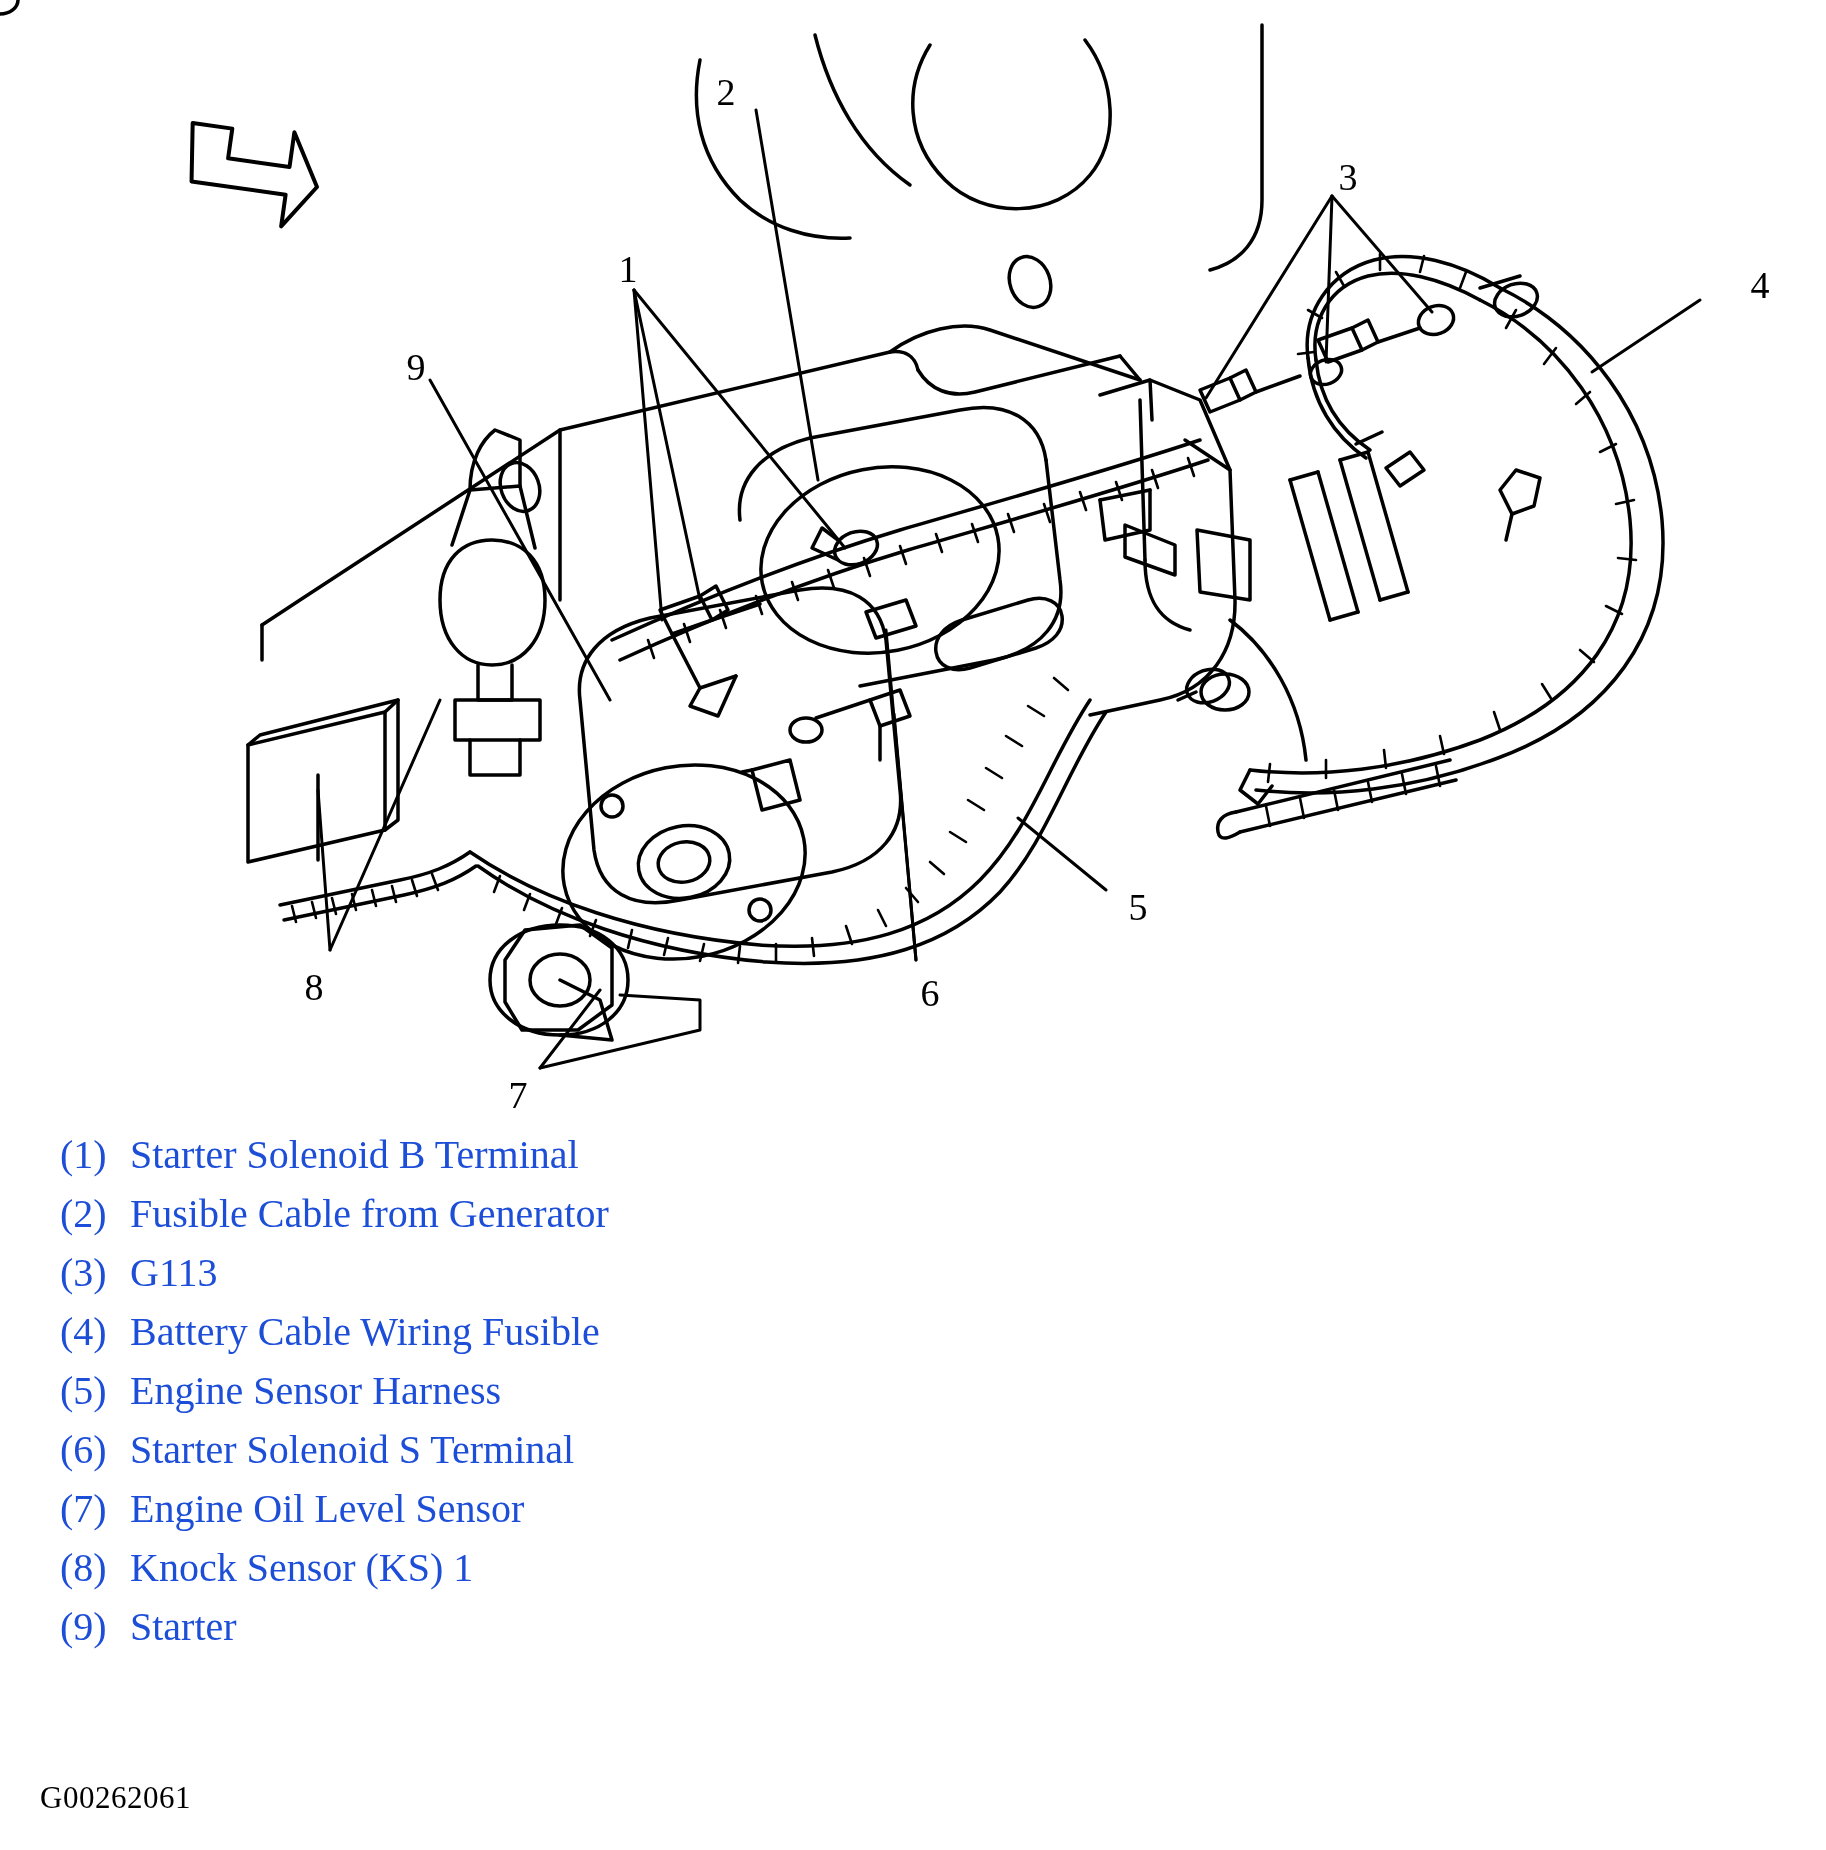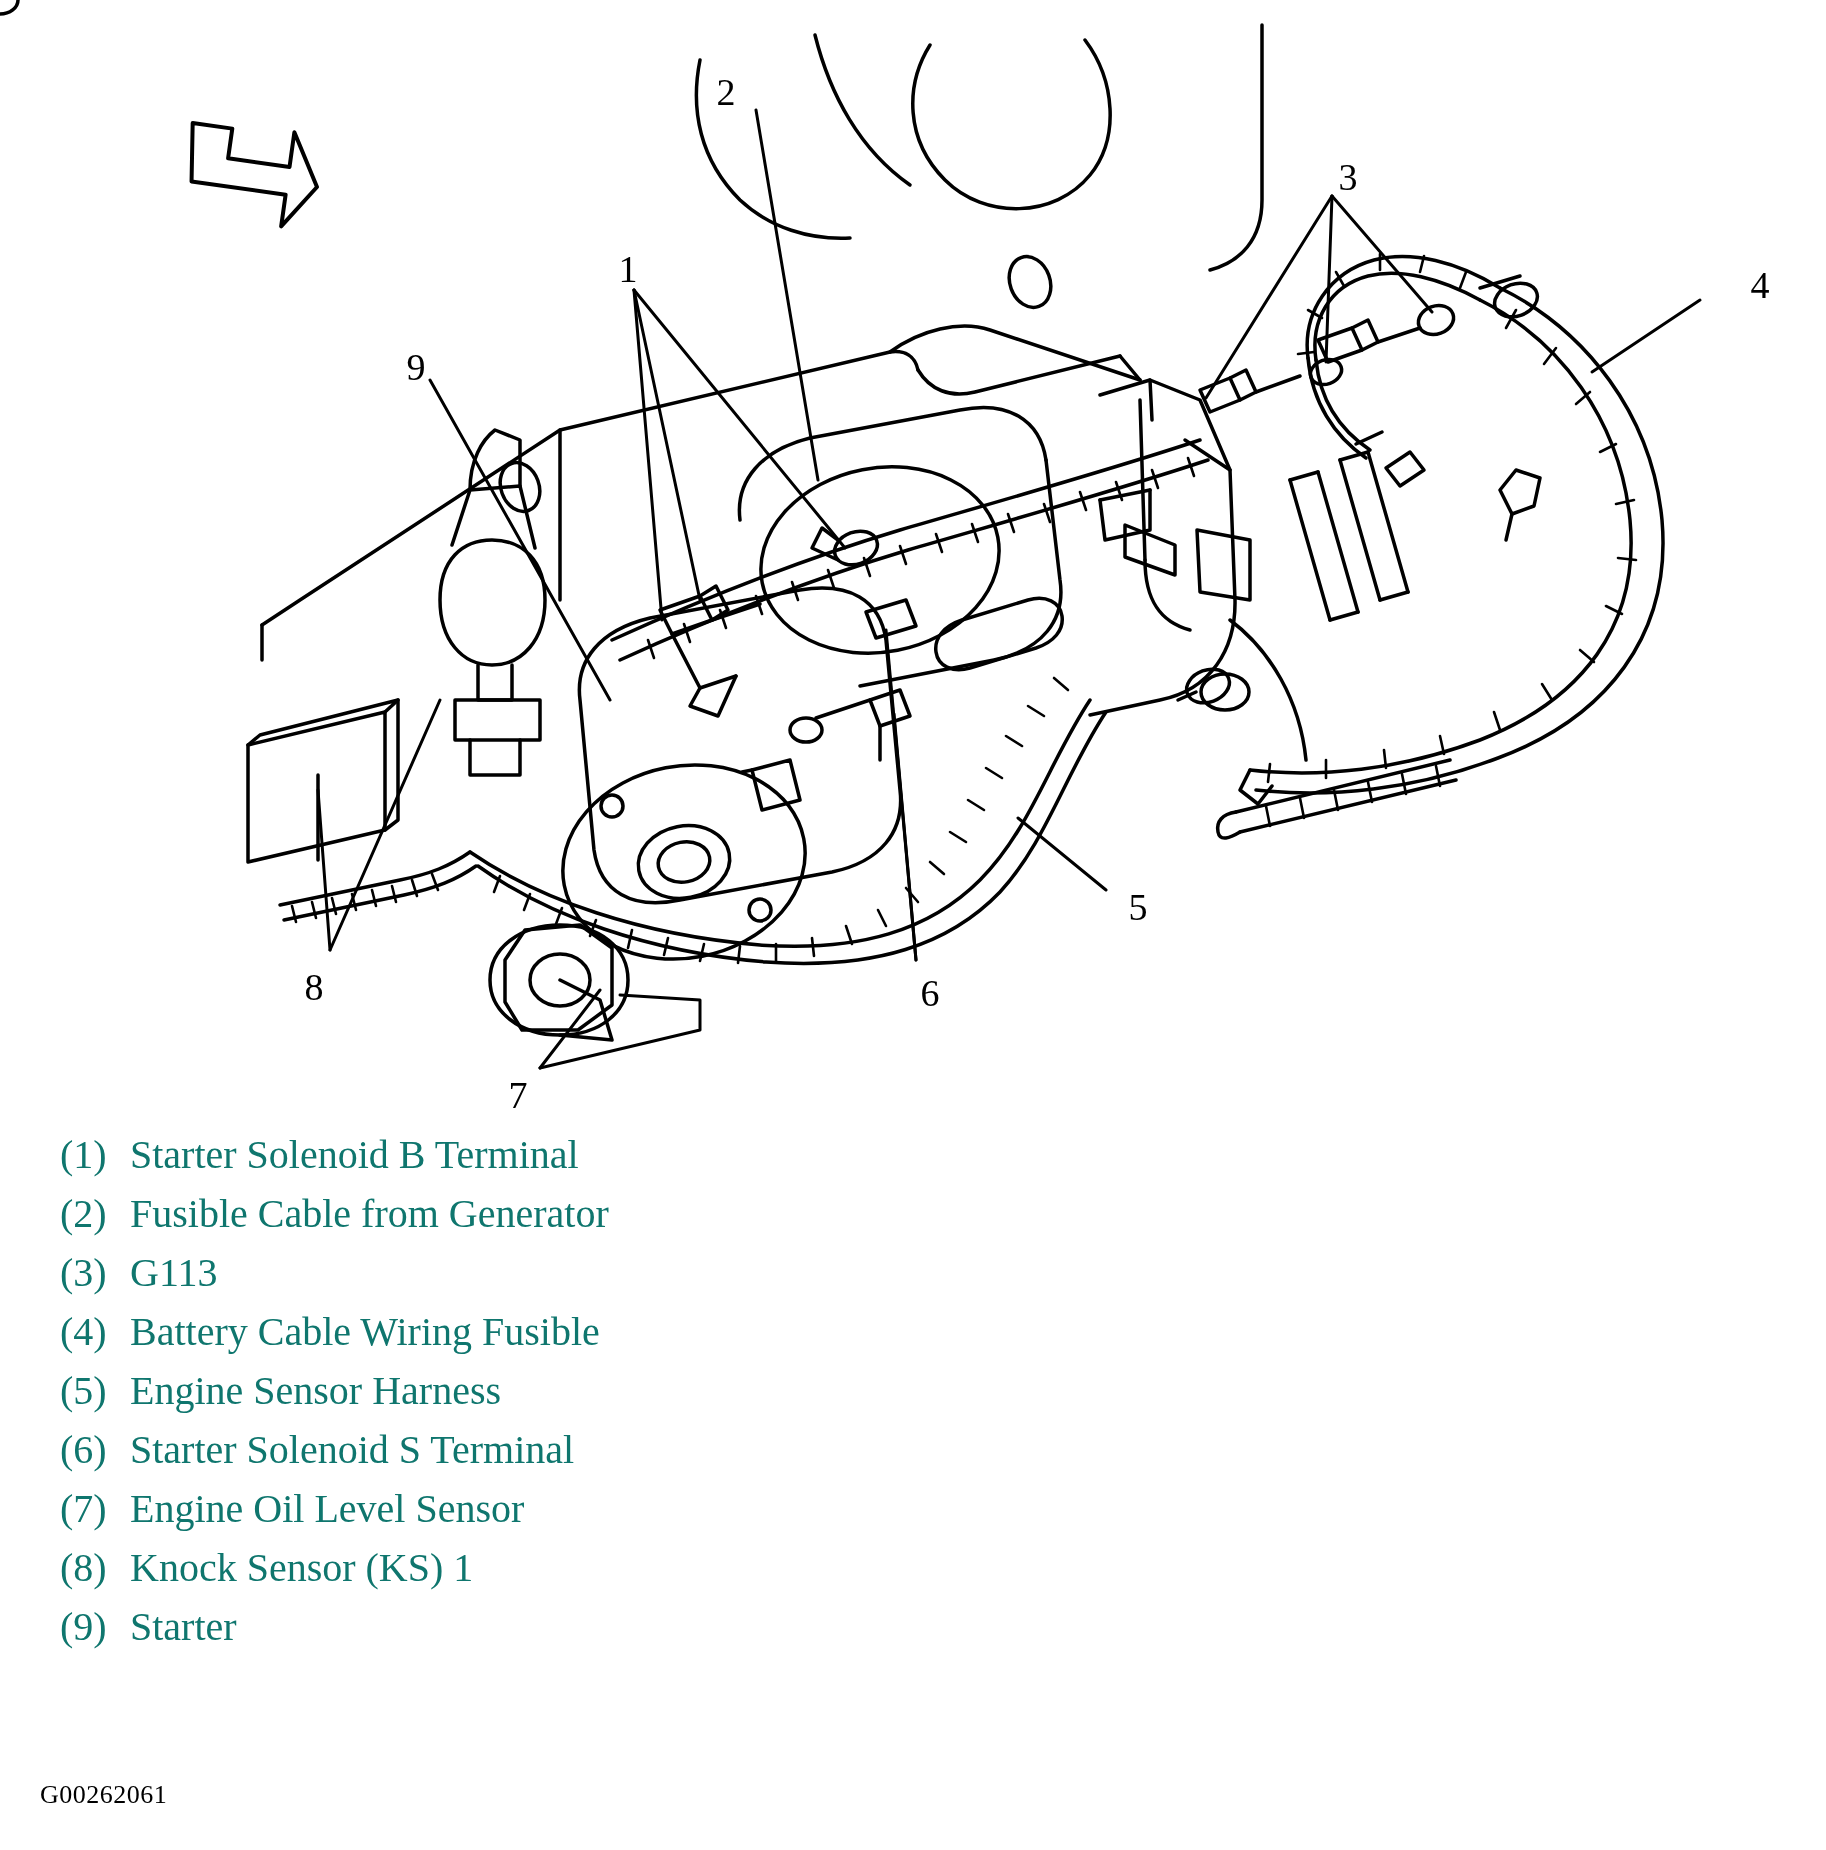--- a/index.html
+++ b/index.html
@@ -28,33 +28,33 @@
   .legend {
     position: absolute;
     left: 60px;
     top: 1125px;
     width: 900px;
   }
   .legend-item {
     font-family: "Liberation Serif", serif;
     font-size: 40px;
     line-height: 59px;
-    color: #0f766e;
+    color: #1d4ed8;
     white-space: nowrap;
   }
   .legend-num {
     display: inline-block;
     width: 70px;
   }
   .figure-code {
     position: absolute;
     left: 40px;
     top: 1780px;
     font-family: "Liberation Serif", serif;
-    font-size: 26px;
+    font-size: 31px;
     color: #000000;
     letter-spacing: 0.5px;
   }
   .callout {
     font-family: "Liberation Serif", serif;
     font-size: 38px;
     fill: #000000;
   }
 </style>
 </head>

